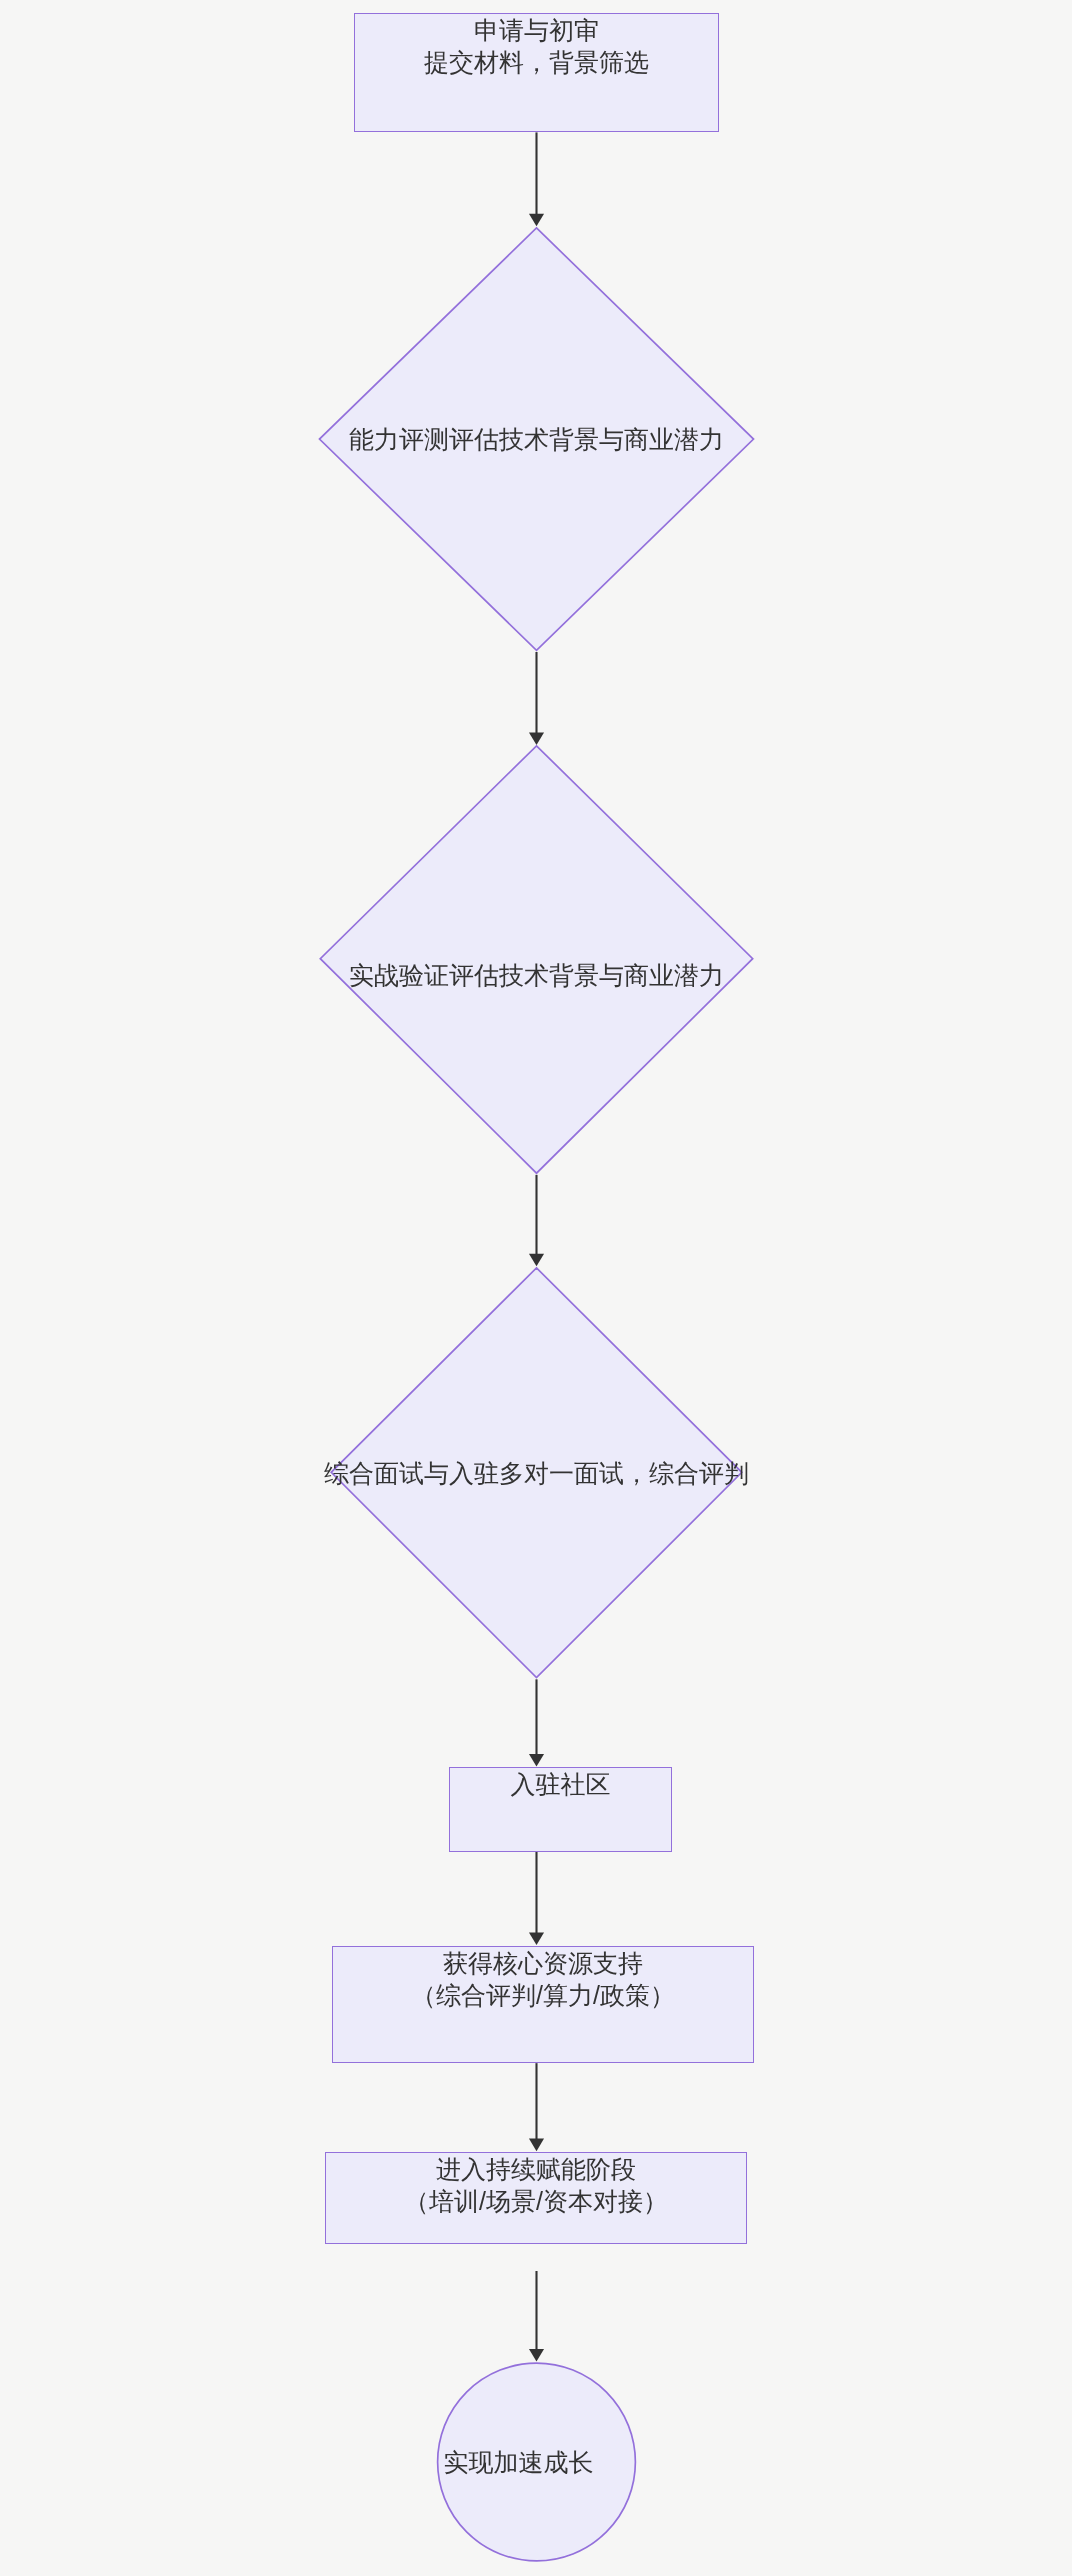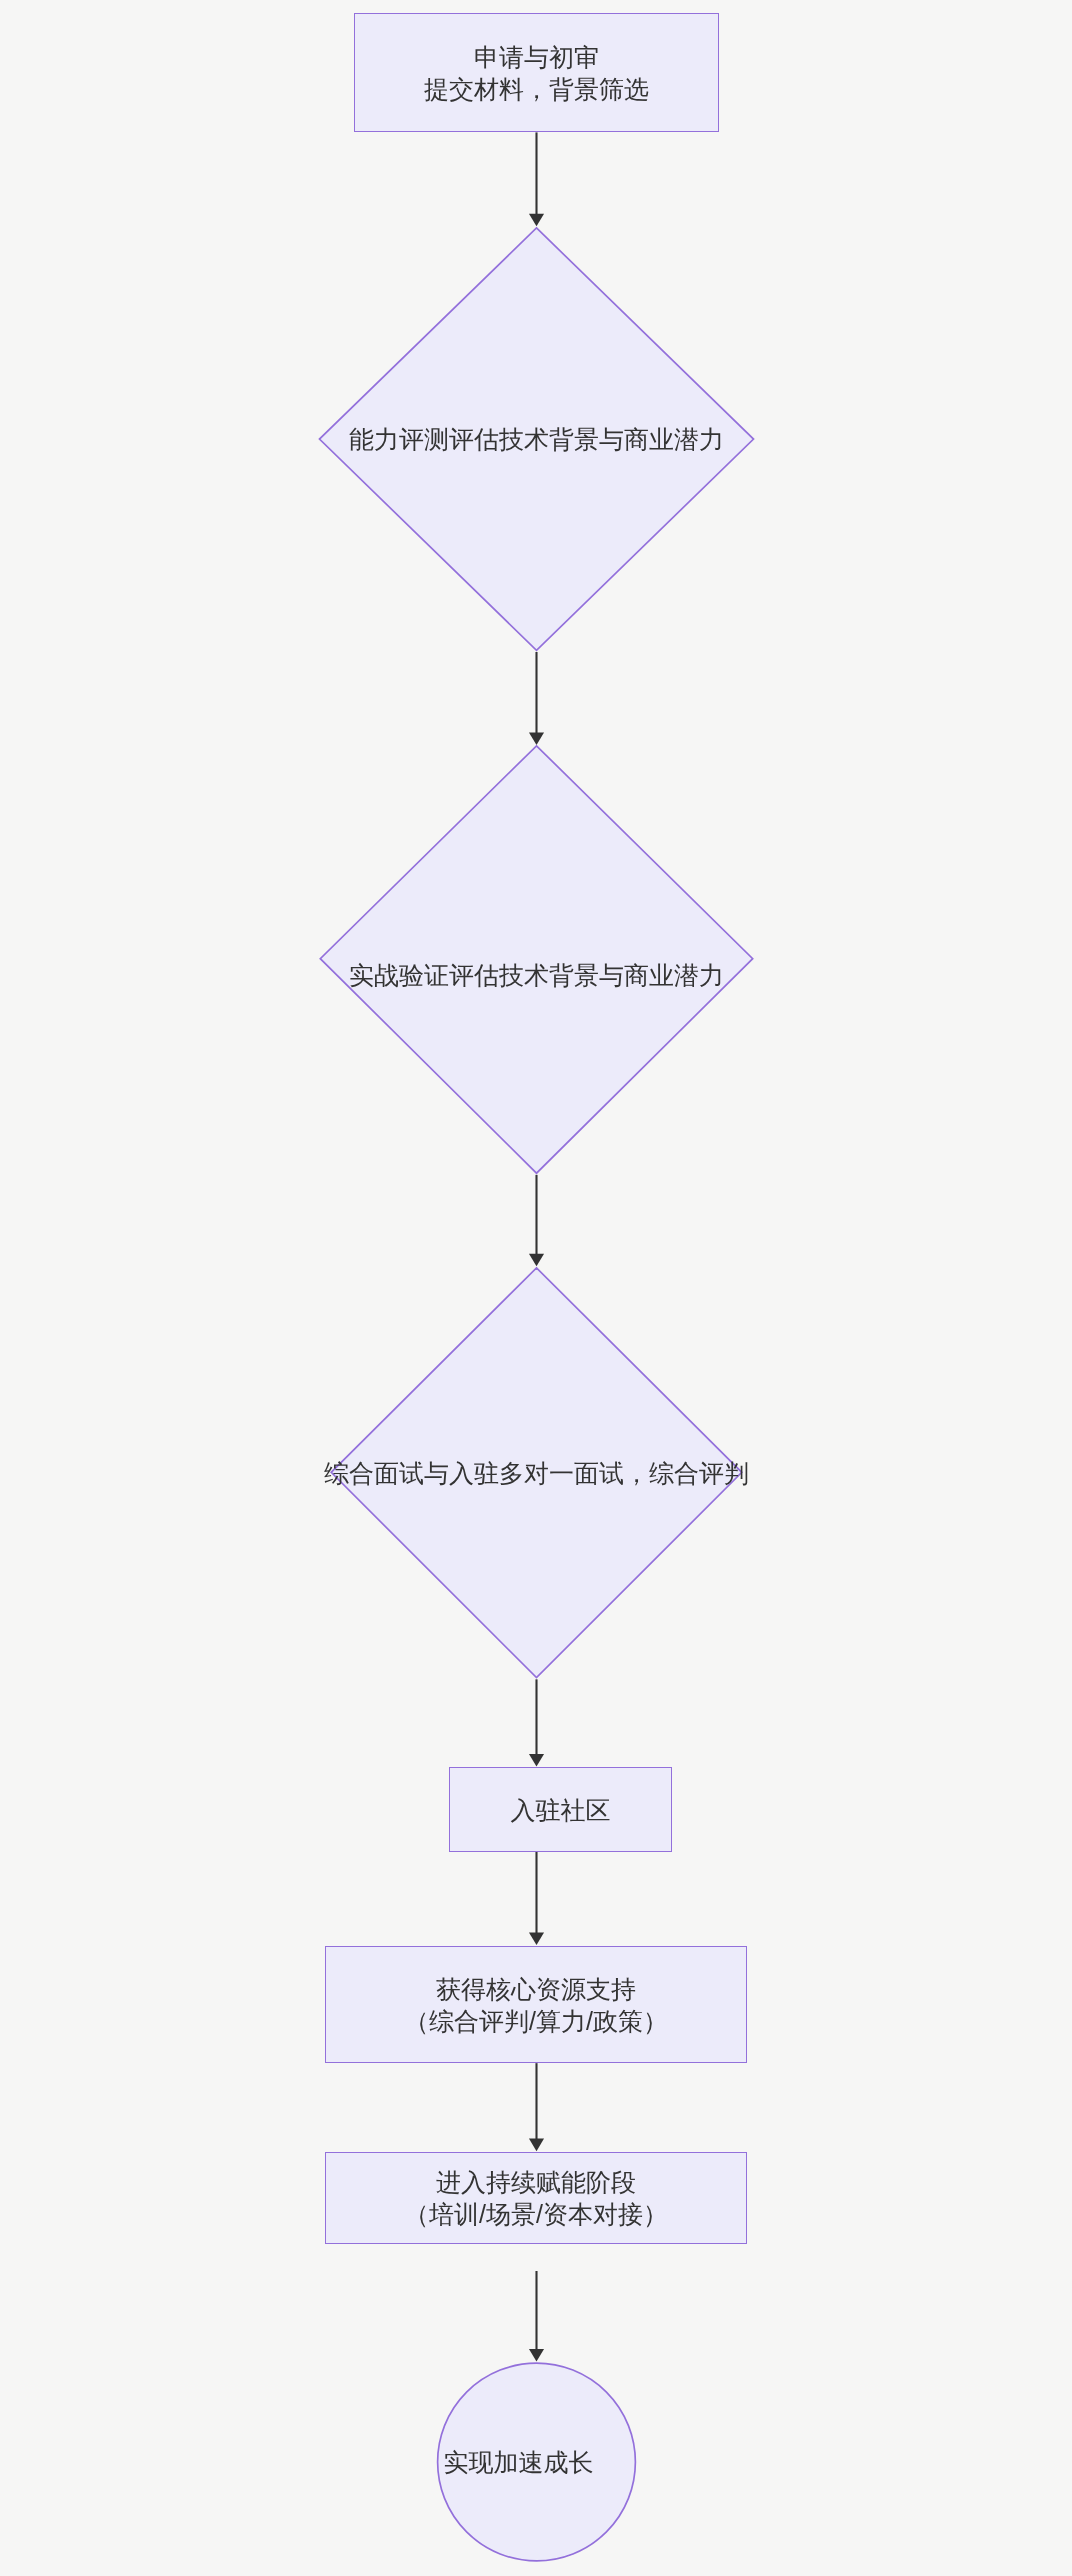--- a/index.html
+++ b/index.html
@@ -37,42 +37,41 @@
     fill: var(--arrow-color, #333333);
   }
   .node-rect {
     position: absolute;
     box-sizing: border-box;
     background: var(--node-fill, #ecebfa);
     border: 1.7px solid var(--node-border, #9370db);
     display: flex;
     flex-direction: column;
     align-items: center;
-    justify-content: center;
     text-align: center;
   }
   .node-label {
     position: absolute;
     display: flex;
     flex-direction: row;
     align-items: center;
     justify-content: center;
     text-align: center;
     pointer-events: none;
   }
   .node-rect, .node-label {
     color: var(--text-color, #333333);
     font-size: 25px;
     line-height: 32px;
     white-space: nowrap;
   }
   
   .rect-apply       { left: 354px; top: 13.4px;   width: 365px; height: 119px; }
   .rect-community   { left: 425px; top: 1767px; width: 223px; height: 85px; margin-left: 24px; }
-  .rect-resources   { left: 325px; top: 1946px; width: 422px; height: 117px; }
+  .rect-resources   { left: 332px; top: 1946px; width: 422px; height: 117px; }
   .rect-empower     { left: 325px; top: 2152px; width: 422px; height: 92px; }
   .label-capability { left: 285px; top: 407px;  width: 503px; height: 64px; }
   .label-practice   { left: 285px; top: 927px; width: 503px; height: 64px; align-items: flex-end; }
   .label-interview  { left: 285px; top: 1441px; width: 503px; height: 64px; }
   .label-growth     { left: 351px; top: 2446px; width: 335px; height: 32px; }
 </style>
 </head>
 <body>
 
 <div class="canvas">

